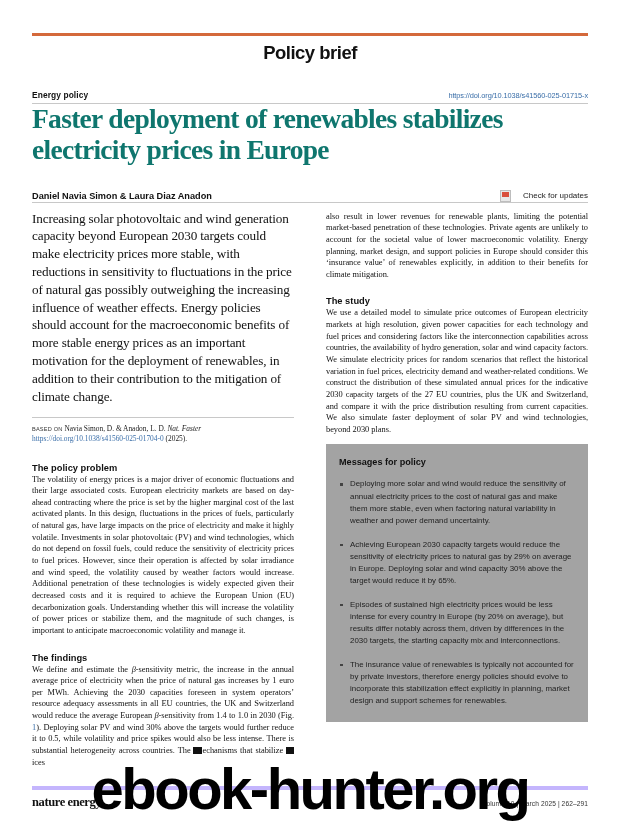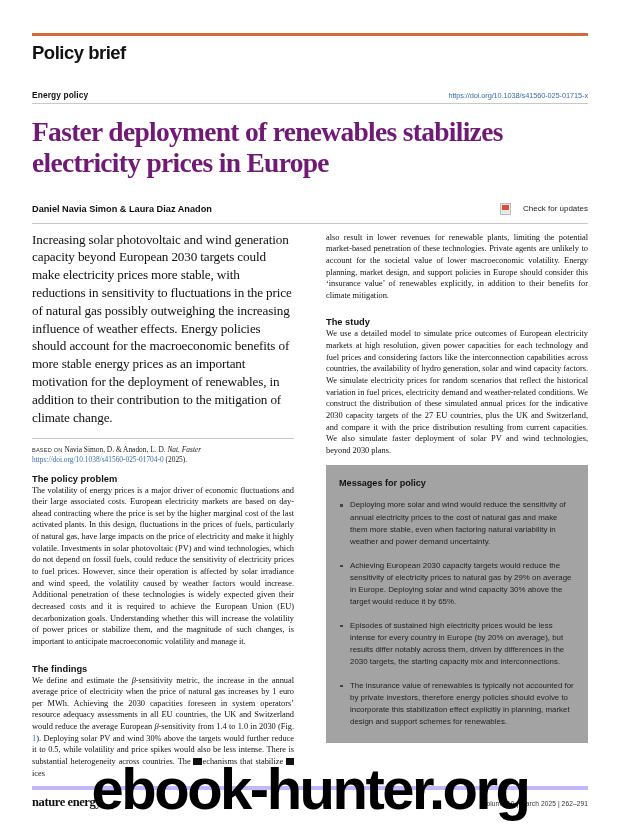--- a/index.html
+++ b/index.html
@@ -32,20 +32,21 @@
     background: #D4693B;
     width: 100%;
   }
   .policy-brief {
     margin-top: 6px;
     font-family: "Liberation Sans", "DejaVu Sans", sans-serif;
     font-weight: bold;
     font-size: 18.5px;
     letter-spacing: -0.5px;
     color: #111111;
+    text-align: center;
   }
 
   
   .meta-row {
     margin-top: 26px;
     display: flex;
     align-items: flex-end;
     justify-content: space-between;
     border-bottom: 1px solid #c8c8c8;
     padding-bottom: 3px;
@@ -61,37 +62,37 @@
   .doi-link {
     font-family: "Liberation Sans", "DejaVu Sans", sans-serif;
     font-size: 7.4px;
     color: #3a6ea8;
     text-decoration: none;
     letter-spacing: -0.1px;
   }
 
   
   .article-title {
-    margin-top: 13px;
+    margin-top: 0;
     font-family: "Liberation Serif", "DejaVu Serif", serif;
     font-weight: bold;
     font-size: 27.5px;
     line-height: 1.12;
     letter-spacing: -0.7px;
-    color: #701a75;
+    color: #0f766e;
   }
 
   
   .authors-row {
     margin-top: 24px;
     display: flex;
     align-items: center;
     justify-content: space-between;
     border-bottom: 1px solid #c8c8c8;
-    padding-bottom: 8px;
+    padding-bottom: 0;
   }
   .authors {
     font-family: "Liberation Sans", "DejaVu Sans", sans-serif;
     font-weight: bold;
     font-size: 9.2px;
     color: #111111;
   }
   .check-updates {
     display: flex;
     align-items: center;
@@ -157,21 +158,21 @@
   .citation .jrnl { font-style: italic; }
   .citation a { color: #3a6ea8; text-decoration: none; }
 
   h2.sec {
     font-family: "Liberation Sans", "DejaVu Sans", sans-serif;
     font-weight: bold;
     font-size: 9.3px;
     margin: 16px 0 1px 0;
     color: #111111;
   }
-  h2.sec.first { margin-top: 8px; }
+  h2.sec.first { margin-top: 18px; }
 
   p.body {
     font-family: "Liberation Serif", "DejaVu Serif", serif;
     font-size: 8.4px;
     line-height: 1.385;
     text-align: justify;
     margin: 0;
     color: #111111;
     letter-spacing: -0.02px;
   }

